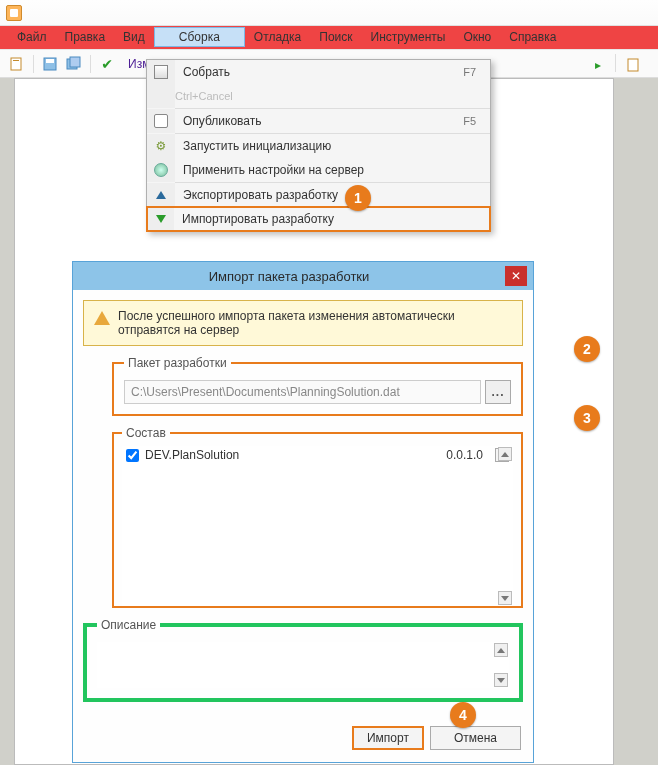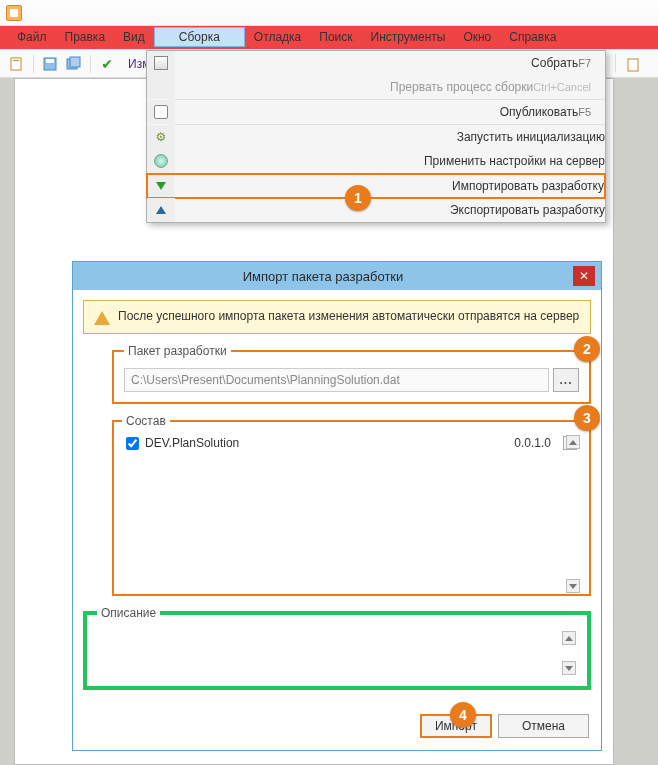--- a/index.html
+++ b/index.html
@@ -81,27 +81,26 @@
   .doc-surface {
     position: absolute;
     left: 14px; top: 0;
     width: 600px; height: 100%;
     background: #fff;
     border: 1px solid #bbb;
   }
   
   .dropdown {
     position: absolute;
-    left: 146px; top: 50px;
-    width: 460px;
+    left: 146px; top: 59px;
+    width: 345px;
     background: #f5f5f5;
     border: 1px solid #b0b0b0;
     box-shadow: 3px 3px 6px rgba(0,0,0,0.25);
     z-index: 10;
-    text-align: right;
   }
   .menu-row {
     display: flex;
     align-items: center;
     height: 24px;
     position: relative;
   }
   .menu-gutter {
     width: 28px; height: 100%;
     background: #eee;
@@ -141,21 +140,21 @@
   .ic-stack { border:1px solid #888; border-radius:2px; background:#fff; position:relative; }
   .ic-stack::after { content:""; position:absolute; left:-2px; top:-2px; width:14px; height:14px; border:1px solid #aaa; background:#fff; border-radius:2px; z-index:-1;}
   .ic-globe { border:1px solid #6a9; border-radius:50%; background:radial-gradient(#cfe,#7b9);}
   .ic-gear { color:#7a9a3a; font-size:12px; }
   .ic-arrow-down { width:0;height:0;border-left:5px solid transparent;border-right:5px solid transparent;border-top:8px solid #2a9c2a;}
   .ic-arrow-up { width:0;height:0;border-left:5px solid transparent;border-right:5px solid transparent;border-bottom:8px solid #2a6a9c;}
   
   .dialog {
     position: absolute;
     left: 72px; top: 261px;
-    width: 530px;
+    width: 462px;
     background: #fefefe;
     border: 1px solid #58a3d8;
     z-index: 15;
   }
   .dlg-title {
     background: #8dc4e8;
     height: 28px;
     display: flex;
     align-items: center;
     padding: 0 6px 0 0;
@@ -328,21 +327,20 @@
 <div class="dropdown">
   <div class="menu-row">
     <div class="menu-gutter">
         <span class="ic ic-build"></span>
       </div>
     <div class="menu-label">Собрать</div>
     <div class="menu-shortcut">F7</div>
   </div>
   <div class="menu-row">
     <div class="menu-gutter"></div>
-    <div class="menu-label disabled">Прервать процесс сборки</div>
     <div class="menu-shortcut disabled">Ctrl+Cancel</div>
   </div>
   <div class="menu-sep"></div>
   <div class="menu-row">
     <div class="menu-gutter">
         <span class="ic ic-stack"></span>
       </div>
     <div class="menu-label">Опубликовать</div>
     <div class="menu-shortcut">F5</div>
   </div>
@@ -353,31 +351,31 @@
       </div>
     <div class="menu-label">Запустить инициализацию</div>
   </div>
   <div class="menu-row">
     <div class="menu-gutter">
         <span class="ic ic-globe"></span>
       </div>
     <div class="menu-label">Применить настройки на сервер</div>
   </div>
   <div class="menu-sep"></div>
+  <div class="menu-row">
+    <div class="menu-gutter">
+        <span class="ic-arrow-up"></span>
+      </div>
+    <div class="menu-label">Экспортировать разработку</div>
+  </div>
   <div class="menu-row highlight">
     <div class="menu-gutter">
         <span class="ic-arrow-down"></span>
       </div>
     <div class="menu-label">Импортировать разработку</div>
-  </div>
-  <div class="menu-row">
-    <div class="menu-gutter">
-        <span class="ic-arrow-up"></span>
-      </div>
-    <div class="menu-label">Экспортировать разработку</div>
   </div>
 </div>
 
 <div class="badge" style="left:345px; top:185px;">1</div>
 
 <div class="dialog">
   <div class="dlg-title">
     <div class="dlg-title-text">Импорт пакета разработки</div>
     <div class="dlg-close">✕</div>
   </div>

